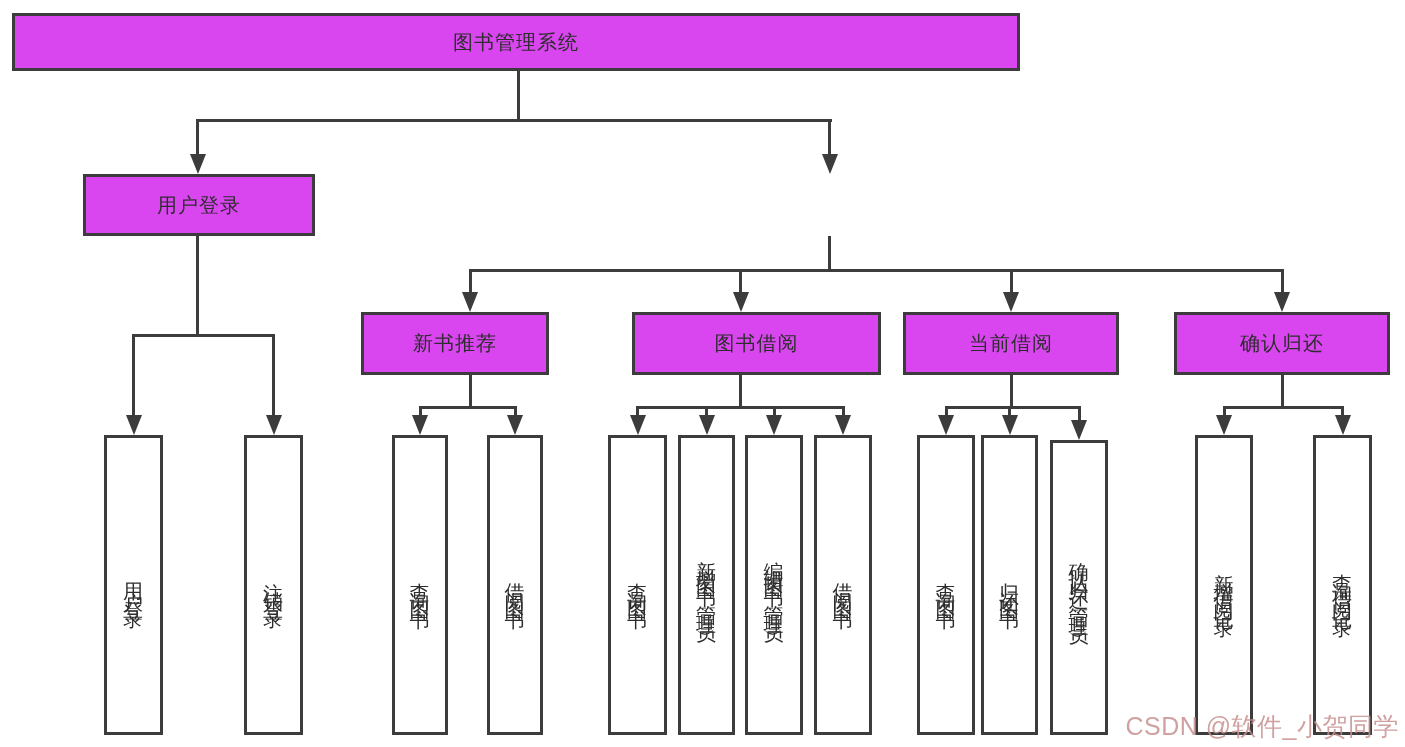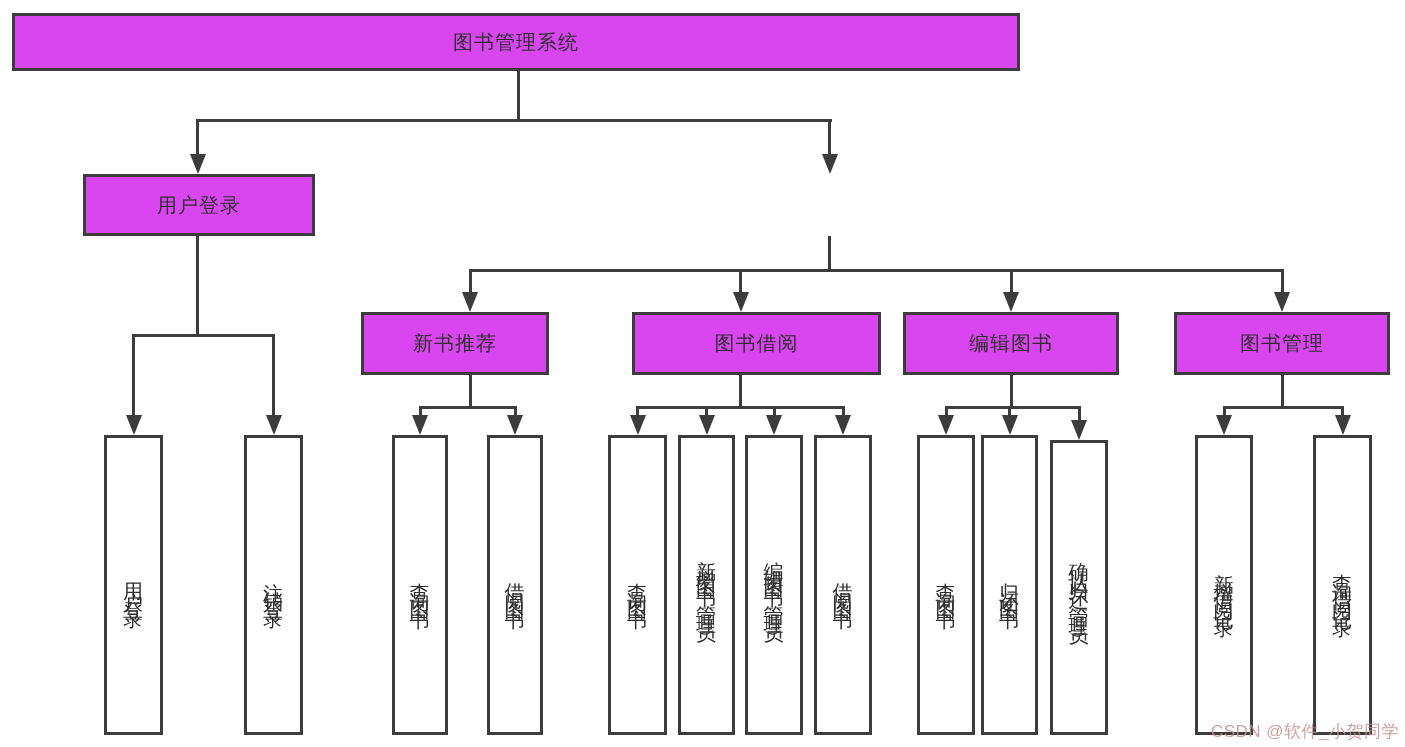--- a/index.html
+++ b/index.html
@@ -31,21 +31,21 @@
   .ar::before{
     content:"";position:absolute;left:6.5px;top:0;bottom:17px;width:3px;
     background:var(--line);
   }
   .ar::after{
     content:"";position:absolute;left:0;bottom:0;width:0;height:0;
     border-left:8px solid transparent;border-right:8px solid transparent;
     border-top:20px solid var(--line);
   }
   .watermark{
-    position:absolute;right:6px;bottom:4px;font-size:17px;
+    position:absolute;right:6px;bottom:4px;font-size:25px;
     color:var(--watermark);opacity:.85;letter-spacing:.5px;white-space:nowrap;
   }
 </style>
 </head>
 <body>
 
 <div class="canvas">
 
   <div class="box" style="left:12px;top:13px;width:1008px;height:58px">图书管理系统</div>
 
@@ -63,22 +63,22 @@
 
   <i class="vl" style="left:828px;top:236px;height:34px"></i>
   <i class="hl" style="left:468.5px;top:268.5px;width:815px"></i>
   <i class="ar" style="left:462px;top:270px;height:42px"></i>
   <i class="ar" style="left:732.5px;top:270px;height:42px"></i>
   <i class="ar" style="left:1003px;top:270px;height:42px"></i>
   <i class="ar" style="left:1274px;top:270px;height:42px"></i>
 
   <div class="box" style="left:361px;top:312px;width:188px;height:63px">新书推荐</div>
   <div class="box" style="left:632px;top:312px;width:249px;height:63px">图书借阅</div>
-  <div class="box" style="left:903px;top:312px;width:216px;height:63px">编辑图书</div>
-  <div class="box" style="left:1174px;top:312px;width:216px;height:63px">图书管理</div>
+  <div class="box" style="left:903px;top:312px;width:216px;height:63px">当前借阅</div>
+  <div class="box" style="left:1174px;top:312px;width:216px;height:63px">确认归还</div>
 
   <i class="vl" style="left:468.5px;top:375px;height:32px"></i>
   <i class="hl" style="left:418.5px;top:405.5px;width:98px"></i>
   <i class="ar" style="left:412px;top:407px;height:28px"></i>
   <i class="ar" style="left:507px;top:407px;height:28px"></i>
 
   <i class="vl" style="left:739px;top:375px;height:32px"></i>
   <i class="hl" style="left:636px;top:405.5px;width:208.5px"></i>
   <i class="ar" style="left:629.5px;top:407px;height:28px"></i>
   <i class="ar" style="left:698.5px;top:407px;height:28px"></i>

